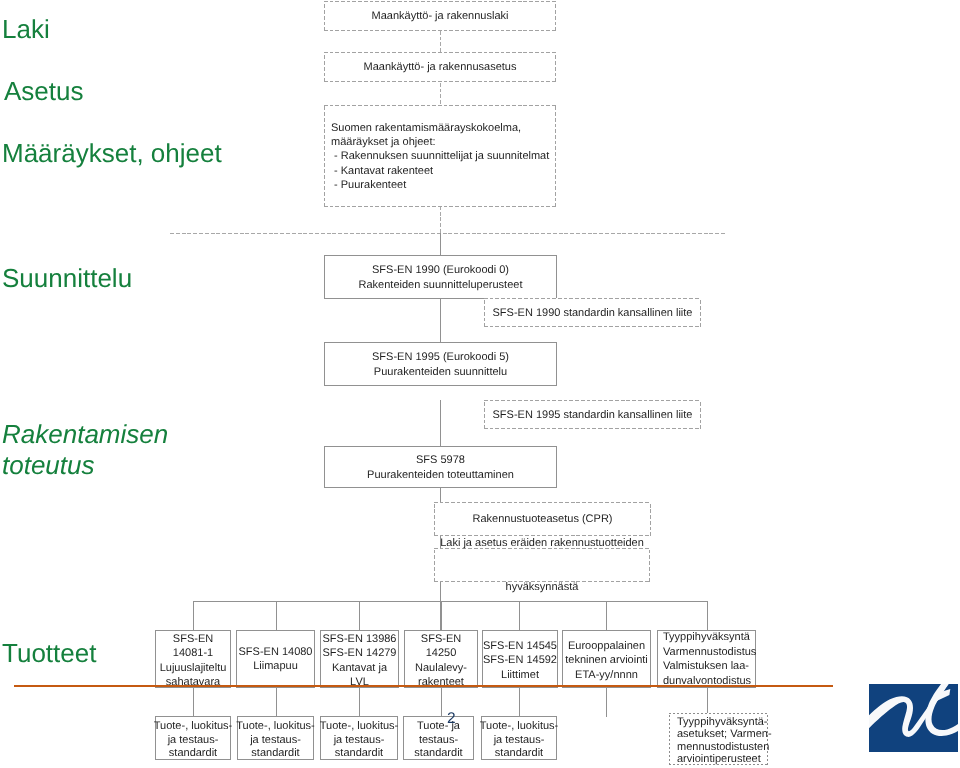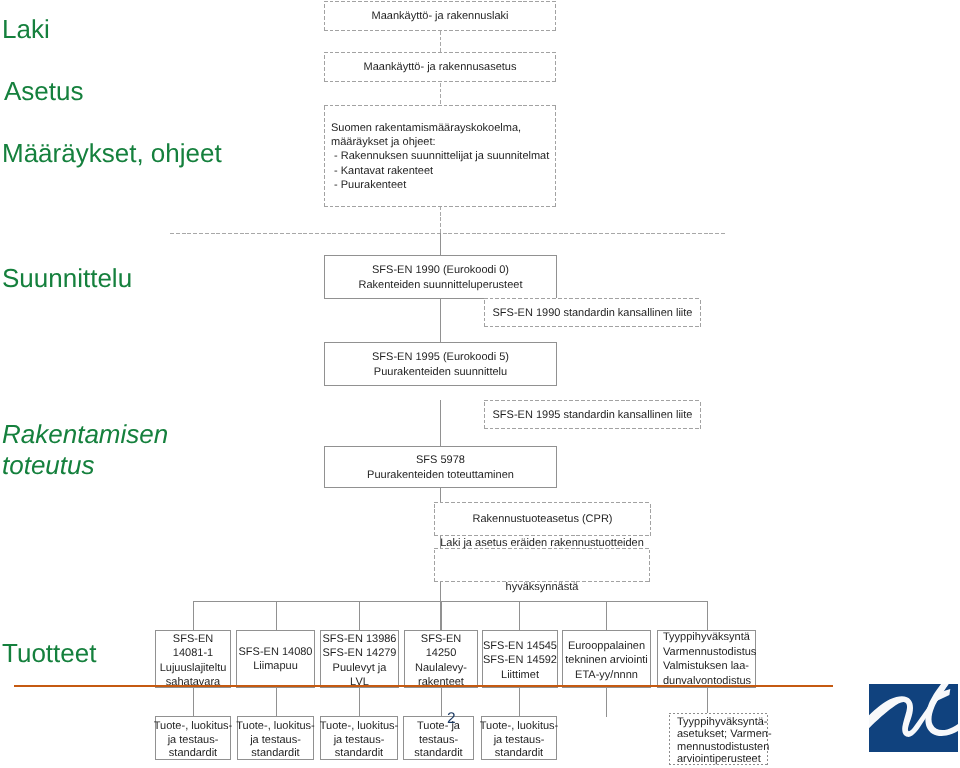--- a/index.html
+++ b/index.html
@@ -149,21 +149,21 @@
   </div>
 
   <div class="box solid" style="left:236px;top:630px;width:79px;height:58px;padding-top:0;">
     <span class="ln">SFS-EN 14080</span>
     <span class="ln">Liimapuu</span>
   </div>
 
   <div class="box solid" style="left:320px;top:630px;width:79px;height:58px;padding-top:3px;">
     <span class="ln">SFS-EN 13986</span>
     <span class="ln">SFS-EN 14279</span>
-    <span class="ln">Puulevyt ja</span>
+    <span class="ln">Kantavat ja</span>
     <span class="ln">LVL</span>
   </div>
 
   <div class="box solid" style="left:404px;top:630px;width:74px;height:58px;padding-top:3px;">
     <span class="ln">SFS-EN</span>
     <span class="ln">14250</span>
     <span class="ln">Naulalevy-</span>
     <span class="ln">rakenteet</span>
   </div>
 

